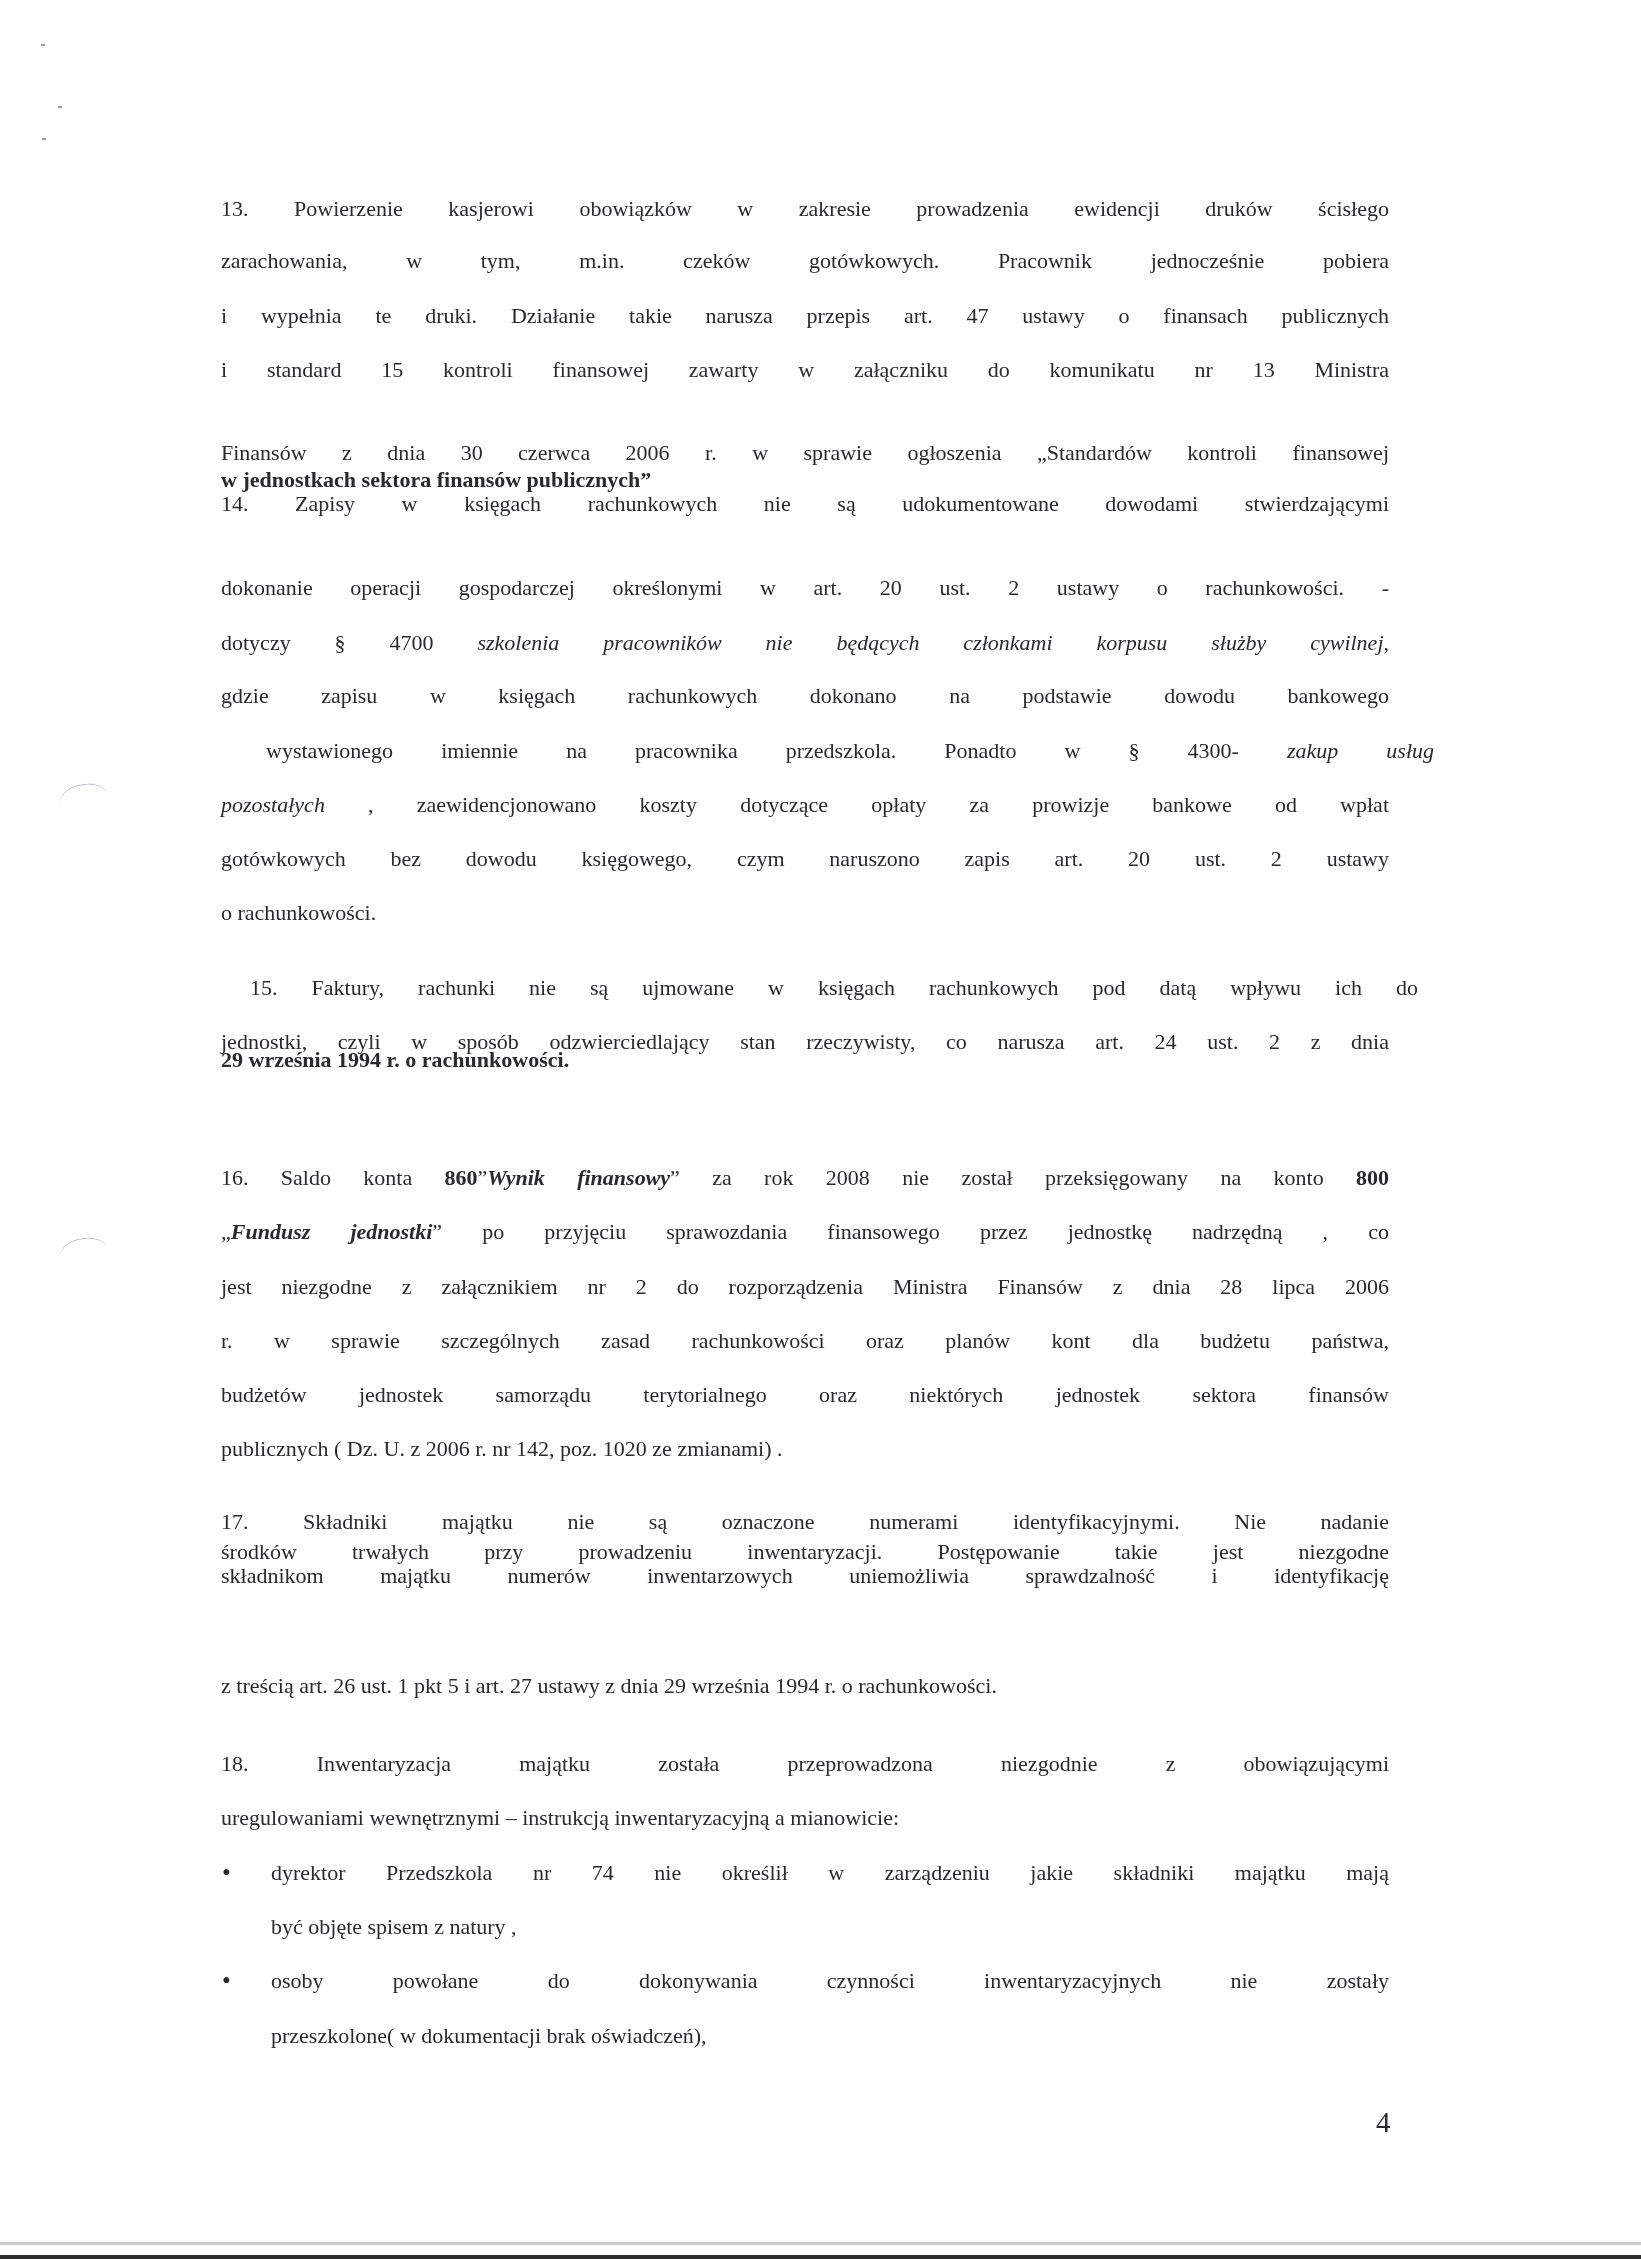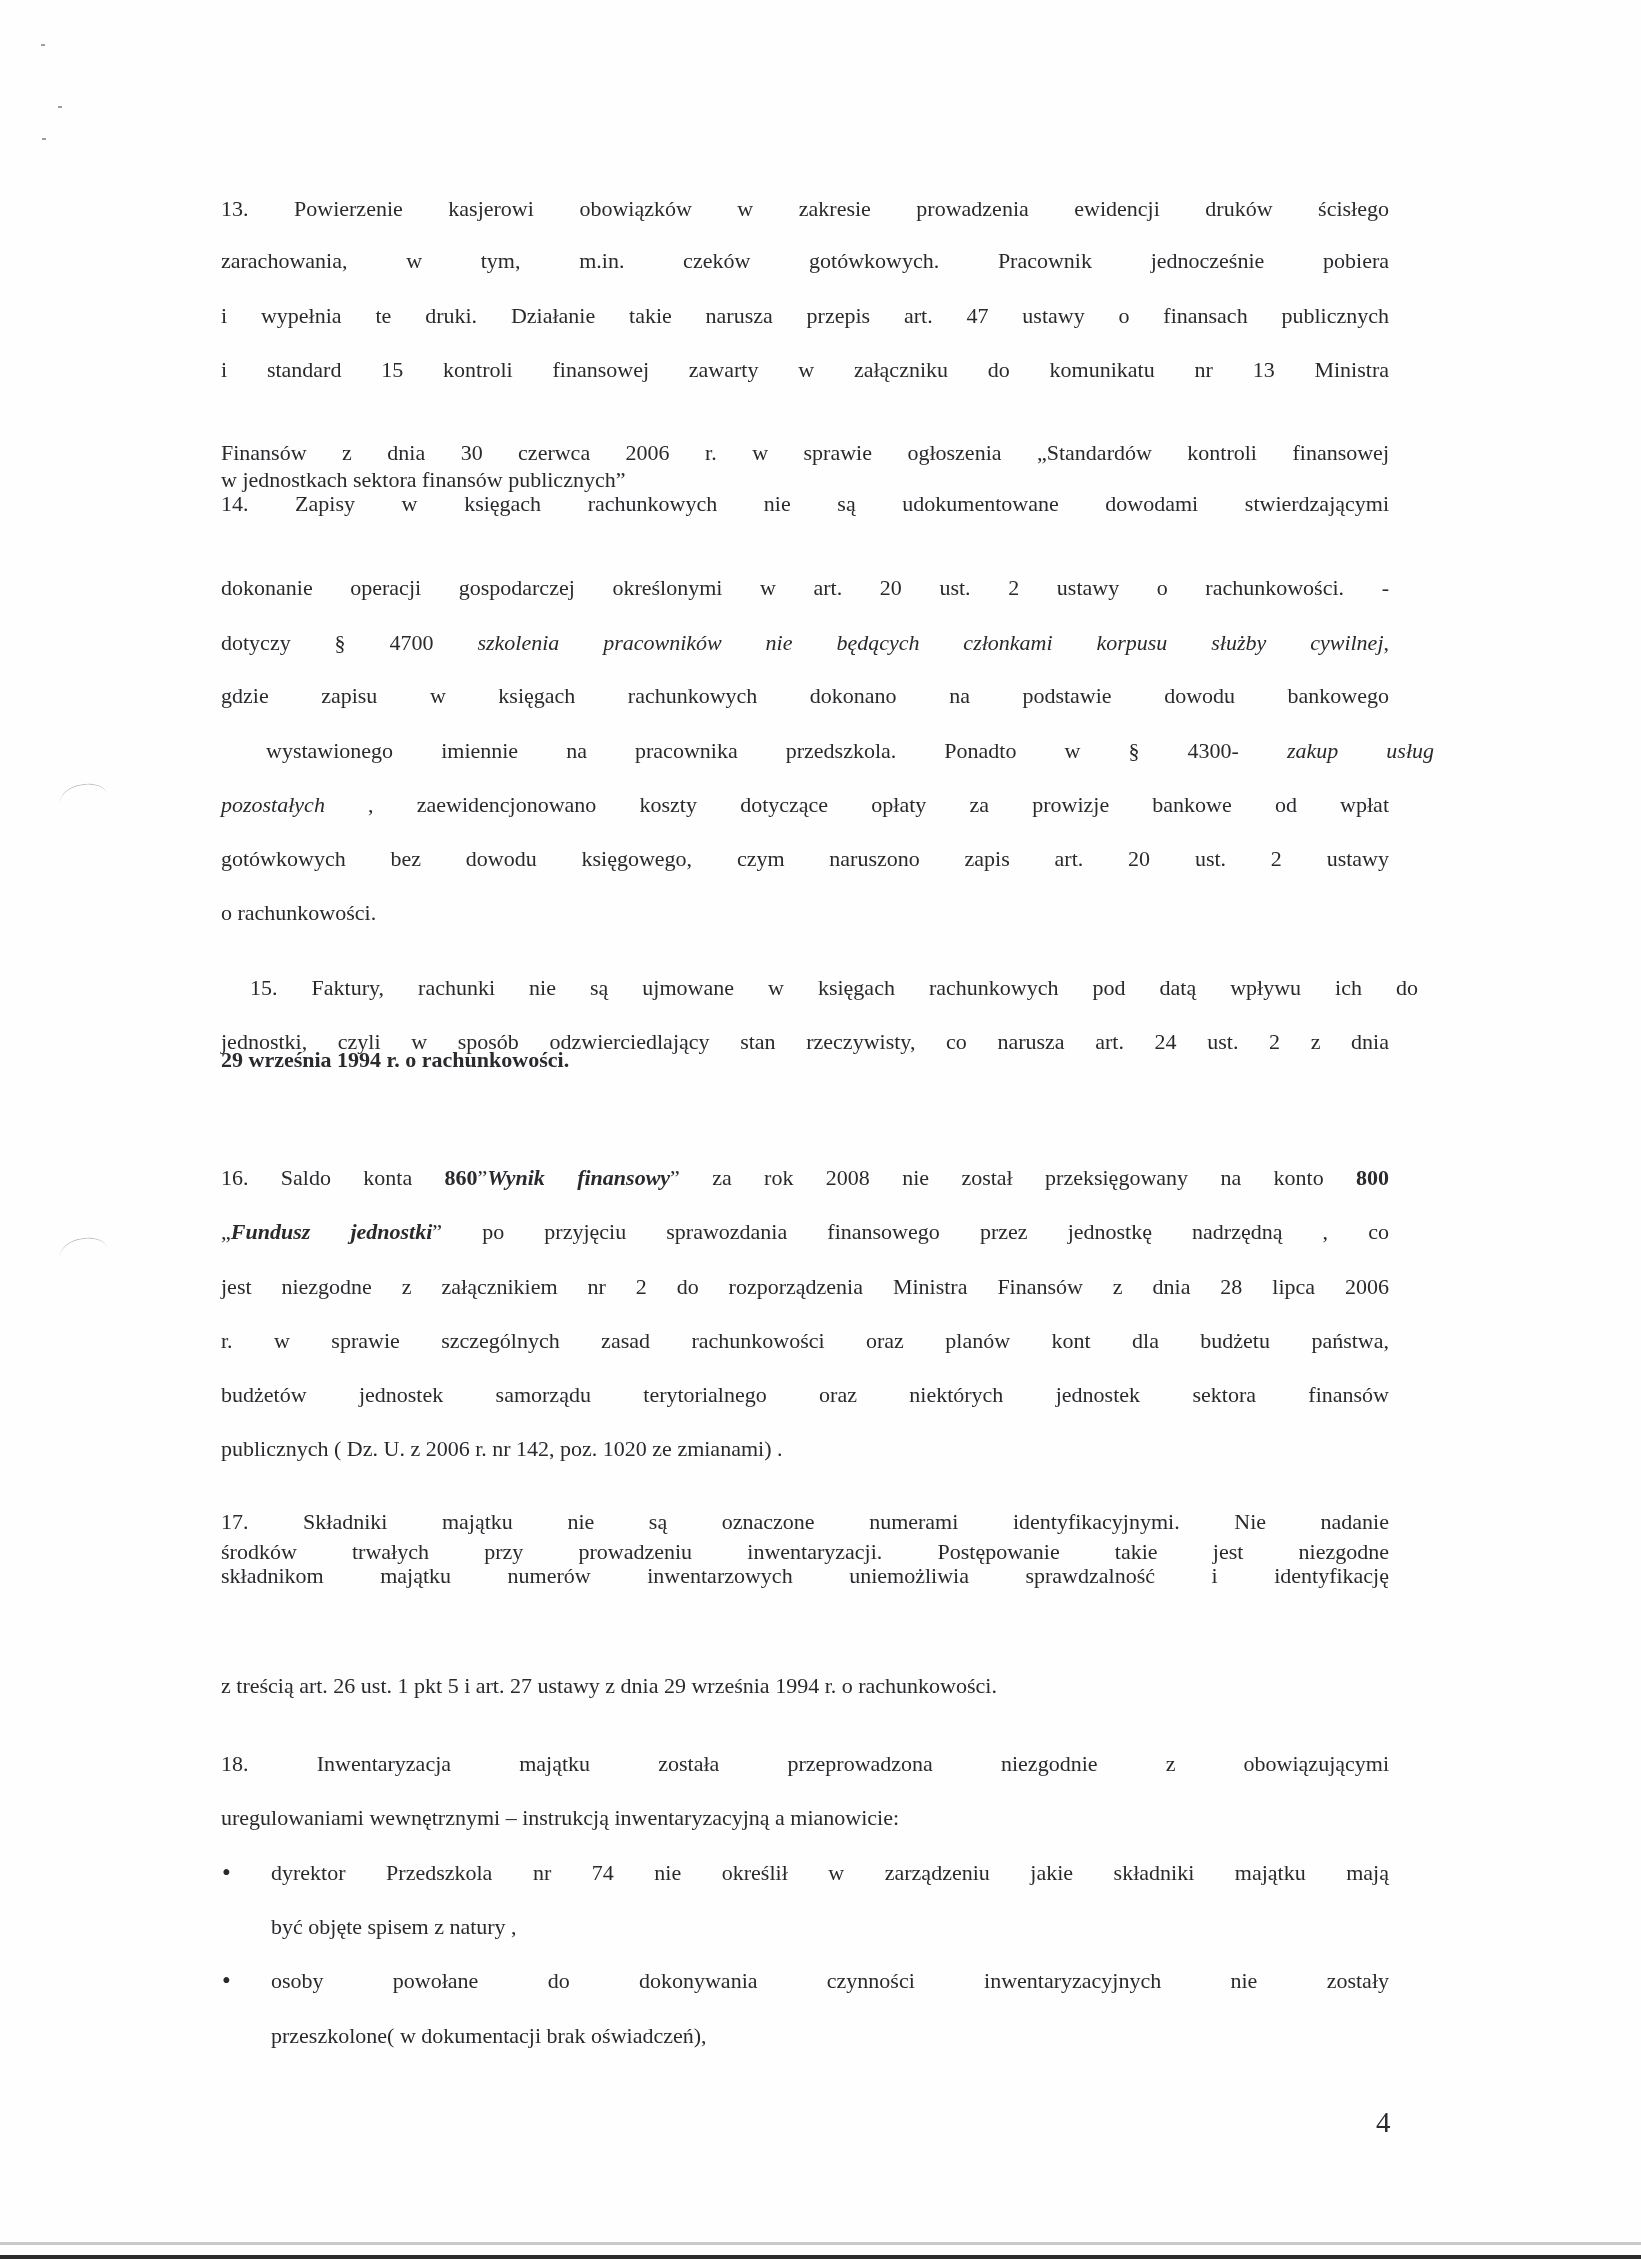--- a/index.html
+++ b/index.html
@@ -93,21 +93,21 @@
   <div class="speck" style="left:42px;top:138px;"></div>
   <div class="punch-hole" style="left:60px;top:784px;"></div>
   <div class="punch-hole" style="left:60px;top:1238px;"></div>
 
   <div>
     <div class="line just" style="top:189px;">13. Powierzenie kasjerowi obowiązków w zakresie prowadzenia ewidencji druków ścisłego</div>
     <div class="line just" style="top:241px;">zarachowania, w tym, m.in. czeków gotówkowych. Pracownik jednocześnie pobiera</div>
     <div class="line just" style="top:296px;">i wypełnia te druki. Działanie takie narusza przepis art. 47 ustawy o finansach publicznych</div>
     <div class="line just" style="top:350px;">i standard 15 kontroli finansowej zawarty w załączniku  do komunikatu nr 13 Ministra</div>
     <div class="line just" style="top:405px;margin-top:28px;">Finansów z dnia 30 czerwca 2006 r.  w sprawie ogłoszenia „Standardów kontroli finansowej</div>
-    <div class="line" style="top:460px;">w jednostkach sektora finansów publicznych”</div>
+    <div class="line" style="top:460px;font-weight:bold;">w jednostkach sektora finansów publicznych”</div>
   </div>
 
   <div>
     <div class="line just" style="top:484px;">14. Zapisy w księgach rachunkowych  nie są udokumentowane dowodami stwierdzającymi</div>
     <div class="line just" style="top:568px;">dokonanie operacji gospodarczej określonymi w art. 20 ust. 2 ustawy o rachunkowości. -</div>
     <div class="line just" style="top:623px;"><span>dotyczy § 4700 </span><i>szkolenia pracowników nie będących  członkami korpusu służby cywilnej</i><span>,</span></div>
     <div class="line just" style="top:676px;">gdzie zapisu w księgach rachunkowych  dokonano na podstawie dowodu bankowego</div>
     <div class="line just" style="top:731px;margin-left:45px;"><span>wystawionego imiennie na pracownika przedszkola. Ponadto w § 4300- </span><i>zakup usług</i></div>
     <div class="line just" style="top:785px;"><i>pozostałych</i><span> , zaewidencjonowano koszty dotyczące opłaty za prowizje bankowe od wpłat</span></div>
     <div class="line just" style="top:839px;">gotówkowych bez dowodu księgowego, czym naruszono zapis art. 20 ust. 2 ustawy</div>

